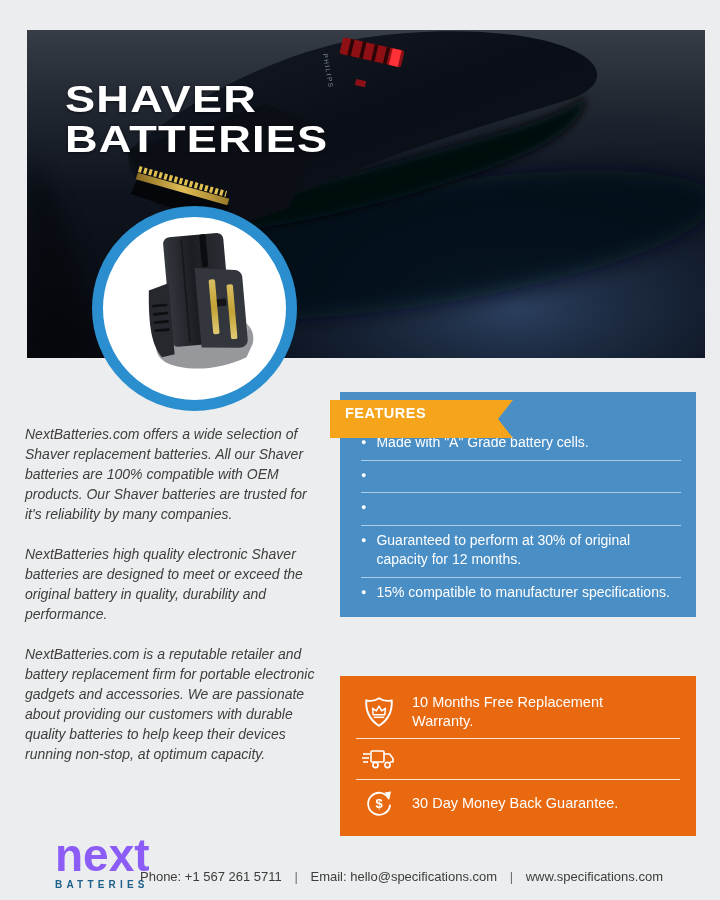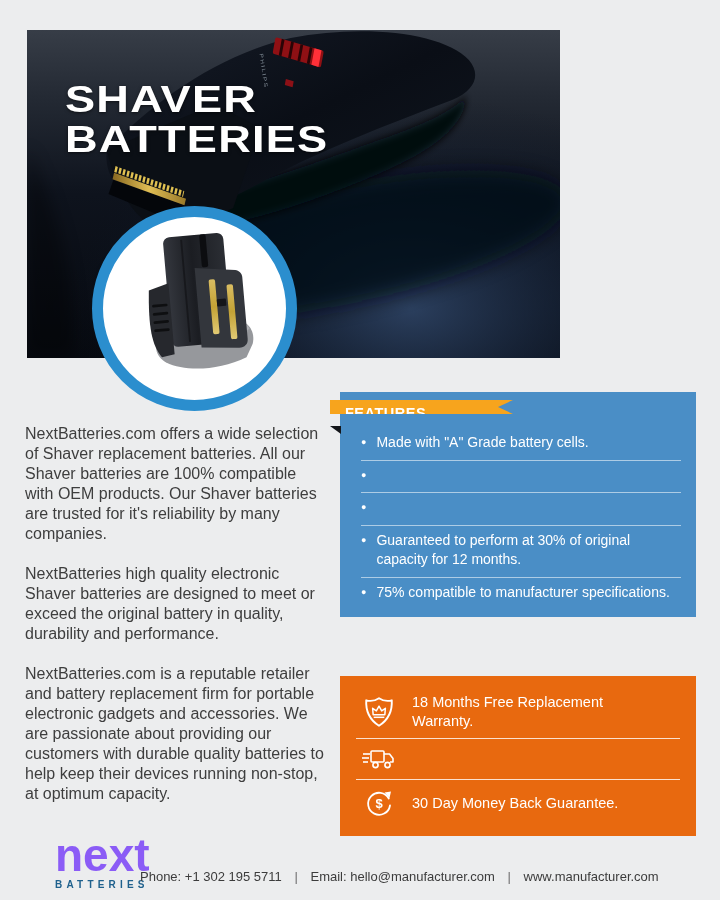--- a/index.html
+++ b/index.html
@@ -4,54 +4,54 @@
 <style>
   html,body{margin:0;padding:0;}
   body{
     width:720px;height:900px;position:relative;overflow:hidden;
     background:#ecedee;
     font-family:"Liberation Sans", sans-serif;
   }
   .abs{position:absolute;}
 
   
-  .hero{left:27px;top:30px;width:533px;height:328px;overflow:hidden;background:#0a0e16;}
+  .hero{left:27px;top:30px;width:678px;height:328px;overflow:hidden;background:#0a0e16;}
   .hero svg{position:absolute;left:0;top:0;width:100%;height:100%;}
   .hero-title{
     left:38px;top:50px;color:#ffffff;font-weight:bold;
     font-size:37px;line-height:40px;letter-spacing:1px;
     transform:scaleX(1.22);transform-origin:left top;
     text-shadow:0 1px 3px rgba(0,0,0,.6);
   }
 
   
   .circle-badge{
     left:92px;top:206px;width:205px;height:205px;border-radius:50%;
     background:#ffffff;border:11px solid #2b8ece;box-sizing:border-box;
     overflow:hidden;z-index:6;
   }
   .circle-badge svg{width:100%;height:100%;display:block;}
 
   
-  .intro{left:25px;top:424px;width:299px;color:#3e3e3e;font-size:16px;line-height:20px;}
+  .intro{left:25px;top:424px;width:299px;color:#3e3e3e;font-size:14px;line-height:20px;font-style:italic;}
   .intro p{margin:0 0 20px 0;}
 
   
   .features-panel{left:340px;top:392px;width:356px;background:#4a8ec6;padding-bottom:8px;}
   .features-list{list-style:none;margin:0;padding:36px 15px 0 21px;}
   .features-list li{
     display:flex;gap:10px;padding:5px 0 7px 0;
     border-bottom:1px solid rgba(255,255,255,.55);
     color:#fff;font-size:14px;line-height:19.5px;
   }
   .features-list li:last-child{border-bottom:none;}
   .bullet{font-size:9px;line-height:19.5px;flex:0 0 auto;}
 
   .features-ribbon{
-    left:330px;top:400px;width:183px;height:14px;background:#f7a41d;
+    left:330px;top:400px;width:183px;height:38px;background:#f7a41d;
     clip-path:polygon(0 0,100% 0,calc(100% - 15px) 50%,100% 100%,0 100%);
     color:#fff;font-weight:bold;font-size:14.5px;line-height:26px;
     padding-left:15px;box-sizing:border-box;letter-spacing:.5px;z-index:7;
   }
   .ribbon-fold{
     left:330px;top:426px;width:11px;height:8px;background:#14161a;
     clip-path:polygon(0 0,100% 0,100% 100%);z-index:5;
   }
 
   
@@ -198,39 +198,39 @@
     </li>
     <li>
       <span class="bullet">●</span>
     </li>
     <li>
       <span class="bullet">●</span>
       <span>Guaranteed to perform at 30% of original capacity for 12 months.</span>
     </li>
     <li>
       <span class="bullet">●</span>
-      <span>75% compatible to manufacturer specifications.</span>
+      <span>15% compatible to manufacturer specifications.</span>
     </li>
   </ul>
 </div>
 <div class="abs features-ribbon">
   <span>FEATURES</span>
 </div>
 <div class="abs ribbon-fold"></div>
 
 <div class="abs guarantee-panel">
   <div class="g-row">
     <span class="g-icon">
       <svg width="34" height="34" viewBox="0 0 32 32" aria-hidden="true">
         <path d="M16 3 C 19 5 24 6 28 5 C 28.5 13 27 22 16 29 C 5 22 3.5 13 4 5 C 8 6 13 5 16 3 Z" fill="none" stroke="#fff" stroke-width="1.8" stroke-linejoin="round"></path>
         <path d="M10.5 18.5 L10 12.5 L13.5 15 L16 10.5 L18.5 15 L22 12.5 L21.5 18.5 Z" fill="none" stroke="#fff" stroke-width="1.4" stroke-linejoin="round"></path>
         <line x1="11" y1="21" x2="21" y2="21" stroke="#fff" stroke-width="1.4"></line>
       </svg>
     </span>
-    <span class="g-text">18 Months Free Replacement Warranty.</span>
+    <span class="g-text">10 Months Free Replacement Warranty.</span>
   </div>
   <div class="g-row">
     <span class="g-icon">
       <svg width="34" height="26" viewBox="0 0 34 26" aria-hidden="true">
         <line x1="1" y1="8" x2="8" y2="8" stroke="#fff" stroke-width="1.6"></line>
         <line x1="0" y1="12" x2="7" y2="12" stroke="#fff" stroke-width="1.6"></line>
         <line x1="1" y1="16" x2="6" y2="16" stroke="#fff" stroke-width="1.6"></line>
         <rect x="9" y="5" width="13" height="11" rx="1" fill="none" stroke="#fff" stroke-width="1.6"></rect>
         <path d="M22 8 h5.5 l3.5 4.5 V16 h-3" fill="none" stroke="#fff" stroke-width="1.6" stroke-linejoin="round"></path>
         <circle cx="13.5" cy="19" r="2.6" fill="none" stroke="#fff" stroke-width="1.6"></circle>
@@ -250,19 +250,19 @@
   </div>
 </div>
 
 <div class="abs footer-logo">
   <div class="logo-next">next</div>
   <div class="logo-sub">BATTERIES</div>
 </div>
 
 <div class="abs footer-contact">
   <span>Phone:</span>
-  <span>+1 302 195 5711</span>
+  <span>+1 567 261 5711</span>
   <span class="sep">|</span>
   <span>Email:</span>
-  <span>hello@manufacturer.com</span>
+  <span>hello@specifications.com</span>
   <span class="sep">|</span>
-  <span>www.manufacturer.com</span>
+  <span>www.specifications.com</span>
 </div>
 
 </body></html>

